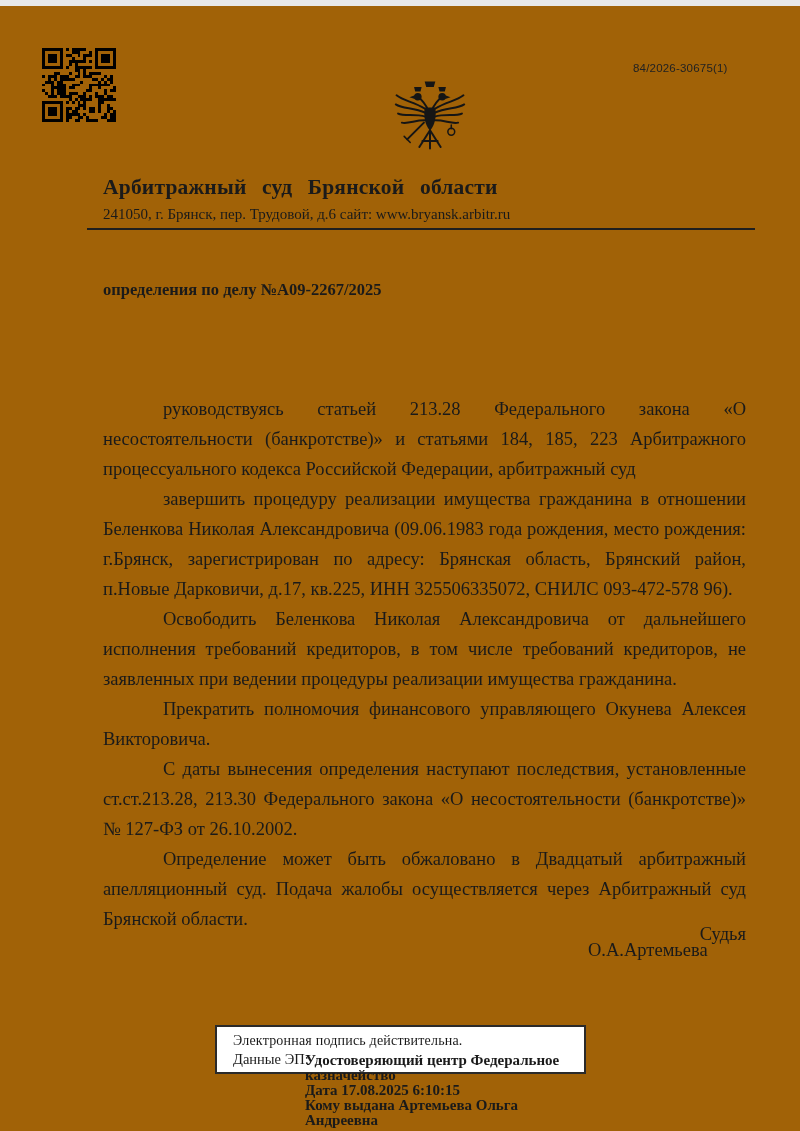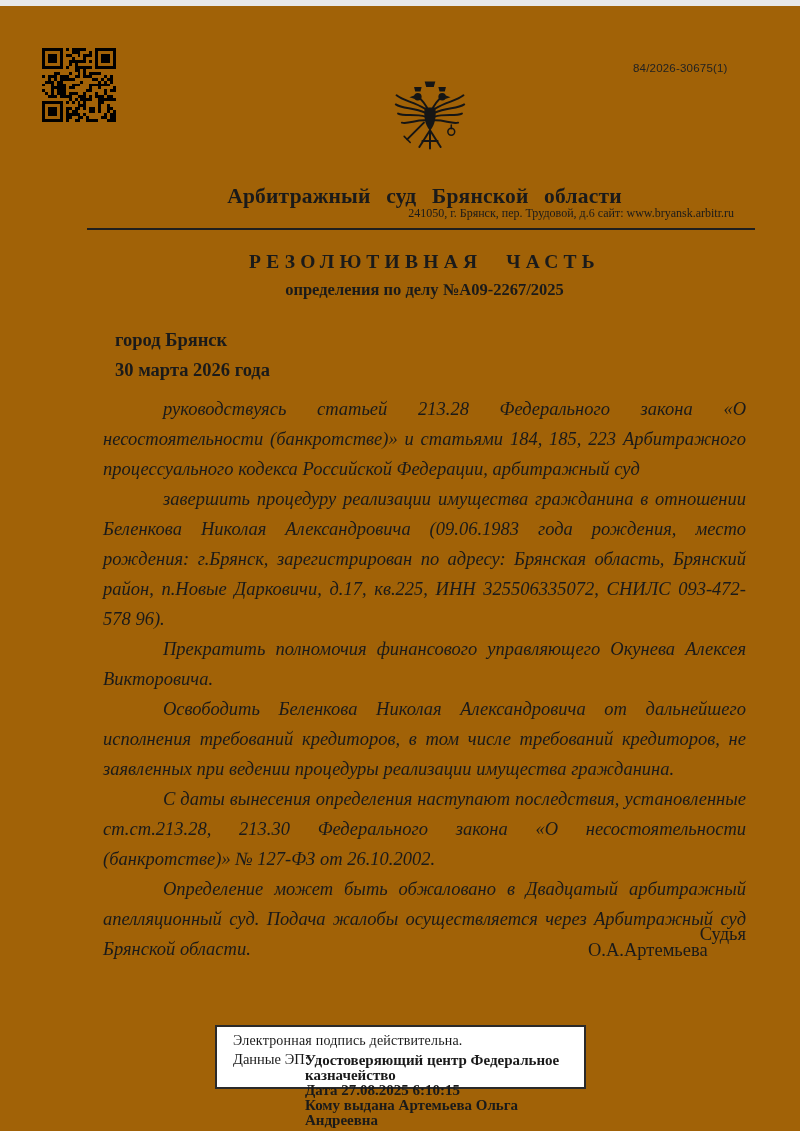--- a/index.html
+++ b/index.html
@@ -15,62 +15,62 @@
   
   .qr{position:absolute;left:42px;top:42px;width:74px;height:74px;}
   .docnum{
     position:absolute;left:633px;top:56px;
     font-family:"Liberation Sans", sans-serif;
     font-size:11.5px;color:#222;letter-spacing:0.2px;
   }
   .emblem{position:absolute;left:392px;top:74px;width:76px;height:80px;}
   
   .court-name{
-    position:absolute;left:103px;top:178px;width:643px;
-    text-align:center;font-weight:bold;font-size:21.5px;
+    position:absolute;left:103px;top:169px;width:643px;
+    font-weight:bold;font-size:21.5px;
     word-spacing:10px;letter-spacing:0.2px;
   }
   .court-address{
-    position:absolute;left:91px;top:200px;width:643px;
-    text-align:right;font-size:12px;
+    position:absolute;left:103px;top:200px;width:643px;
+    text-align:left;font-size:15px;
   }
   .header-rule{
     position:absolute;left:87px;top:222px;width:668px;height:0;
     border-top:2px solid #1f1f1f;
   }
   .h1{
     position:absolute;left:103px;top:245px;width:643px;
     text-align:center;font-weight:bold;font-size:19.5px;
     letter-spacing:0.27em;word-spacing:0.7em;
   }
   .h2{
     position:absolute;left:103px;top:274px;width:643px;
-    text-align:center;font-weight:bold;font-size:16.5px;
+    text-align:left;font-weight:bold;font-size:16.5px;
   }
   .meta{
     position:absolute;left:115px;top:319px;
     font-weight:bold;font-size:18.5px;line-height:30px;
   }
   
   .body{
     position:absolute;left:103px;top:388px;width:643px;
     font-size:18.5px;line-height:30px;
   }
   .body p{
     margin:0;text-indent:60px;
-    text-align:justify;text-align-last:left;font-style:italic;
+    text-align:justify;text-align-last:left;
   }
   .decision-word{text-align:center;text-indent:0;}
   
   .sig-row{position:absolute;left:103px;top:918px;width:643px;font-size:18.5px;text-align:right;}
   .sig-label{padding-left:42px;}
   .sig-name{position:absolute;left:485px;top:16px;}
   
   .stamp{
-    position:absolute;left:215px;top:1019px;width:371px;height:64px;
+    position:absolute;left:215px;top:1019px;width:371px;height:49px;
     border:2px solid #2a2a2a;box-sizing:border-box;
     background:#fff;
   }
   .stamp-line1{
     position:absolute;left:16px;top:6px;
     font-size:14px;letter-spacing:0.2px;
   }
   .stamp-label{
     position:absolute;left:16px;top:24px;
     font-size:14.5px;
@@ -435,45 +435,40 @@
       <g fill="none" stroke="#151515" stroke-width="2">
         <circle cx="78" cy="68" r="4.5"></circle>
       </g>
     </svg>
   </div>
 
   <div class="court-name">Арбитражный суд Брянской области</div>
   <div class="court-address">241050, г. Брянск, пер. Трудовой, д.6 сайт: www.bryansk.arbitr.ru</div>
   <div class="header-rule"></div>
 
-  <div class="h1">РЕЗОЛЮТИВНАЯ ЧАСТЬ</div>
   <div class="h2">определения по делу №А09-2267/2025</div>
 
-  <div class="meta">
-    <div>город Брянск</div>
-    <div>30 марта 2026 года</div>
-  </div>
 
   <div class="body">
     <p>руководствуясь статьей 213.28 Федерального закона «О несостоятельности (банкротстве)» и статьями 184, 185, 223 Арбитражного процессуального кодекса Российской Федерации, арбитражный суд</p>
     <p>завершить процедуру реализации имущества гражданина в отношении Беленкова Николая Александровича (09.06.1983 года рождения, место рождения: г.Брянск, зарегистрирован по адресу: Брянская область, Брянский район, п.Новые Дарковичи, д.17, кв.225, ИНН 325506335072, СНИЛС 093-472-578 96).</p>
+    <p>Освободить Беленкова Николая Александровича от дальнейшего исполнения требований кредиторов, в том числе требований кредиторов, не заявленных при ведении процедуры реализации имущества гражданина.</p>
     <p>Прекратить полномочия финансового управляющего Окунева Алексея Викторовича.</p>
-    <p>Освободить Беленкова Николая Александровича от дальнейшего исполнения требований кредиторов, в том числе требований кредиторов, не заявленных при ведении процедуры реализации имущества гражданина.</p>
     <p>С даты вынесения определения наступают последствия, установленные ст.ст.213.28, 213.30 Федерального закона «О несостоятельности (банкротстве)» № 127-ФЗ от 26.10.2002.</p>
     <p>Определение может быть обжаловано в Двадцатый арбитражный апелляционный суд. Подача жалобы осуществляется через Арбитражный суд Брянской области.</p>
   </div>
 
   <div class="sig-row">
     <span class="sig-label">Судья</span>
     <span class="sig-name">О.А.Артемьева</span>
   </div>
 
   <div class="stamp">
     <div class="stamp-line1">Электронная подпись действительна.</div>
     <div class="stamp-label">Данные ЭП:</div>
     <div class="stamp-details">
       <div>Удостоверяющий центр Федеральное казначейство</div>
-      <div>Дата 27.08.2025 6:10:15</div>
+      <div>Дата 17.08.2025 6:10:15</div>
       <div>Кому выдана Артемьева Ольга Андреевна</div>
     </div>
   </div>
 
 </div>
 
 </body></html>

